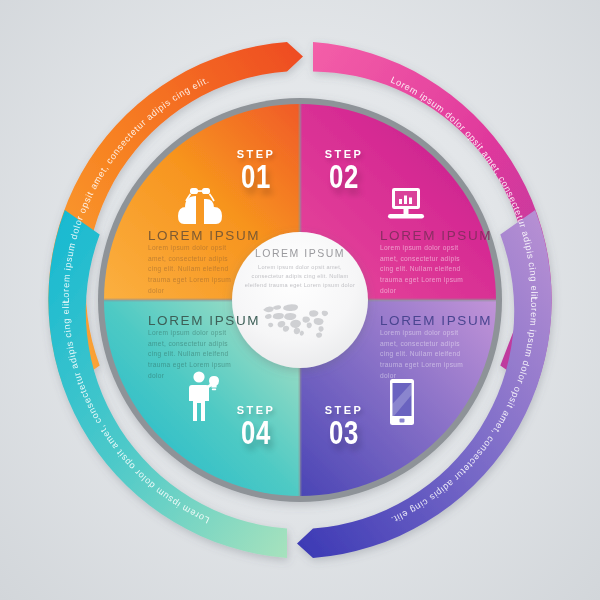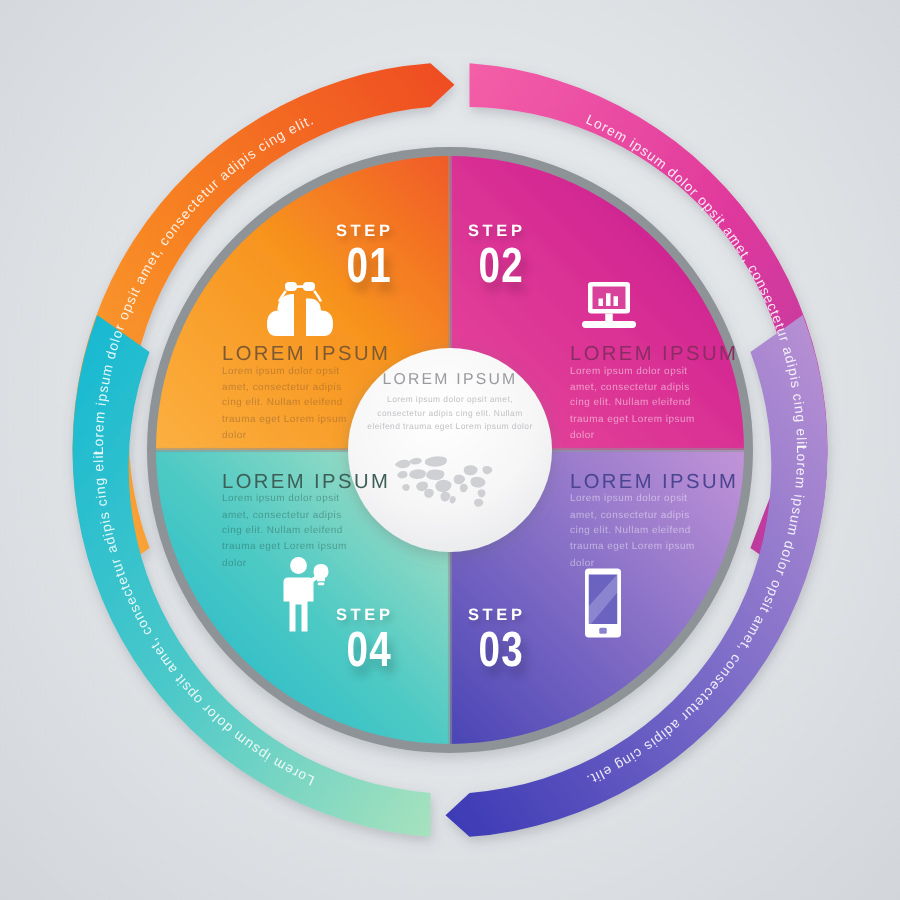--- a/index.html
+++ b/index.html
@@ -22,21 +22,21 @@
   }
   .q1 .panel-title{color:#7d5a33;}
   .q1 .panel-body{color:rgba(150,100,50,.55);}
   .q4 .panel-title{color:#3d5f57;}
   .q4 .panel-body{color:rgba(40,90,80,.45);}
   .q2 .panel-title{color:#8a2d63;}
   .q2 .panel-body{color:rgba(255,255,255,.5);}
   .q3 .panel-title{color:#4a4590;}
   .q3 .panel-body{color:rgba(255,255,255,.45);}
 
-  .steplabel{position:absolute;color:#fff;}
+  .steplabel{position:absolute;text-align:center;color:#fff;}
   .steplabel .sw{
     font-size:11px;letter-spacing:2.4px;font-weight:700;
     font-family:"Liberation Sans Narrow","Liberation Sans",sans-serif;
     text-shadow:2px 3px 4px rgba(0,0,0,.18);
   }
   .steplabel .sn{
     font-size:33px;font-weight:700;letter-spacing:1px;line-height:.95;
     margin-top:1px;transform:scaleX(.78);
     text-shadow:4px 6px 7px rgba(0,0,0,.2);
   }

